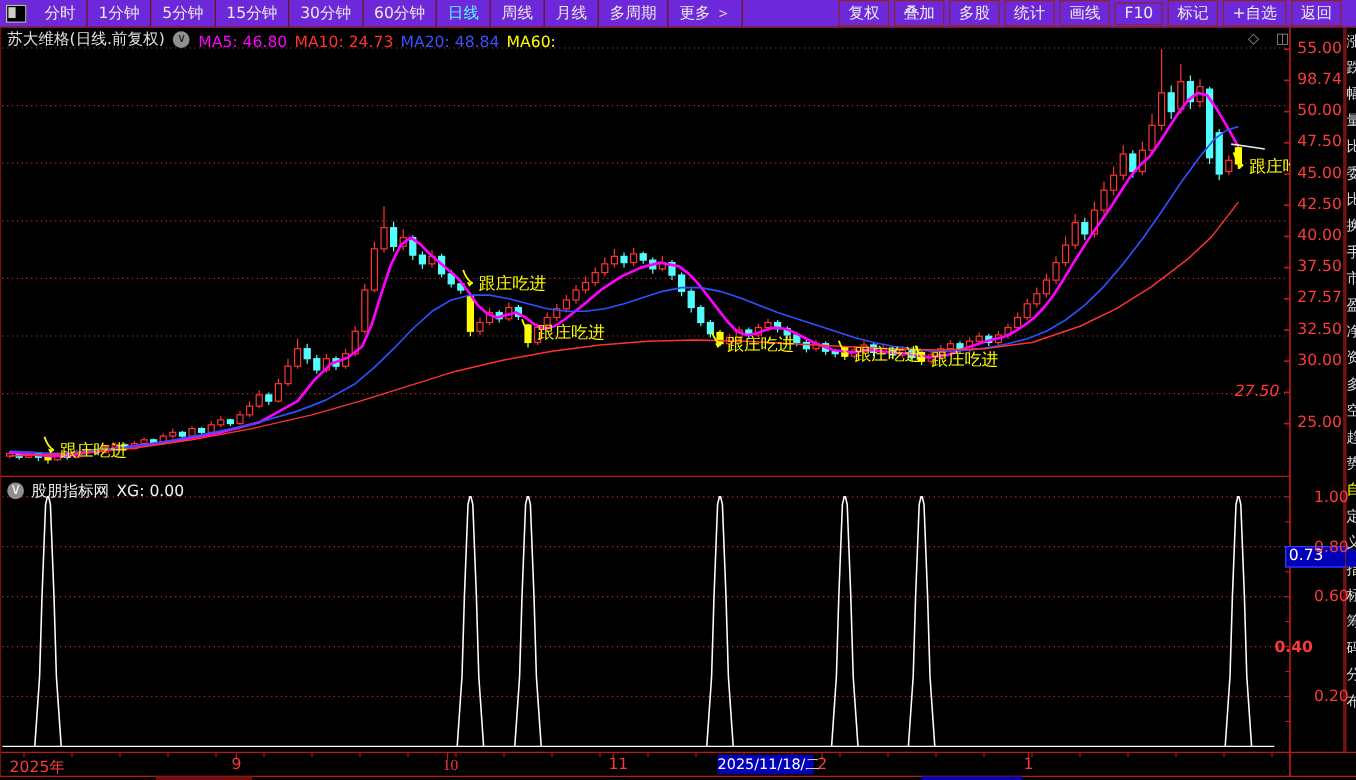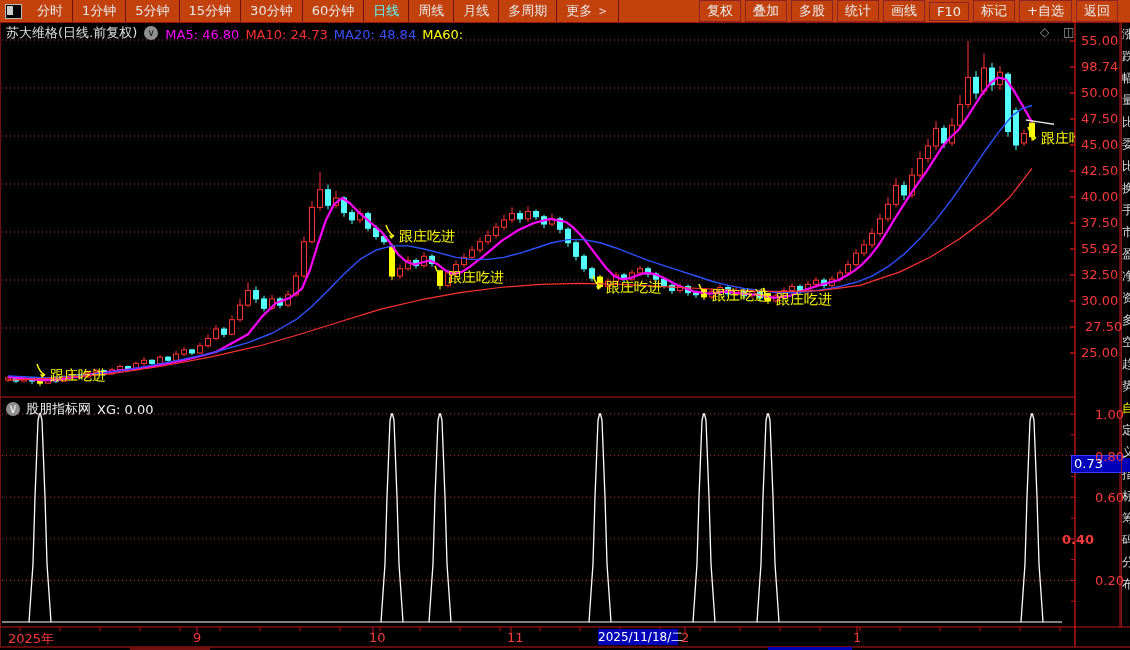--- a/index.html
+++ b/index.html
@@ -1,21 +1,21 @@
 <!DOCTYPE html>
 <html><head>
 <meta charset="utf-8">
 <style>
   html,body{margin:0;padding:0;background:#000;}
   #app{position:relative;width:1130px;height:650px;background:#000;overflow:hidden;
        font-family:"DejaVu Sans","Liberation Sans",sans-serif;}
   #gfx{position:absolute;left:0;top:0;}
   .abs{position:absolute;}
   
-  #menubar{position:absolute;left:0;top:0;width:1130px;height:22px;background:#c2410c;
+  #menubar{position:absolute;left:0;top:0;width:1130px;height:22px;background:#6d28d9;
            display:flex;align-items:center;justify-content:space-between;border-bottom:1px solid #9b1414;}
   #menu-left{display:flex;align-items:center;height:22px;}
   #menu-right{display:flex;align-items:center;height:22px;padding-right:12px;}
   .mitem{color:#e8e8e8;font-size:13px;padding:2px 9px;border-right:1px solid #6e1212;cursor:default;white-space:nowrap;}
   .mitem.active{color:#54ffff;}
   .rbtn{color:#ececec;font-size:13px;border:1px solid #8d2424;padding:1px 7px;margin-left:4px;white-space:nowrap;}
   #win-icon{width:15px;height:13px;border:1px solid #bbb;margin:0 6px 0 5px;position:relative;background:#000;}
   #win-icon:before{content:"";position:absolute;left:1px;top:1px;width:6px;height:9px;background:#ccc;}
   
   .chev-circle{display:inline-block;width:14px;height:14px;border-radius:50%;background:#8f8f8f;
@@ -505,29 +505,29 @@
   <div class="sliver" style="left:130px;width:80px;background:#701010;"></div>
   <div class="sliver" style="left:768px;width:84px;background:#0000b8;"></div>
 <div class="pricelab abs" style="left: 1081px; top: 33px;">55.00</div>
     <div class="pricelab abs" style="left: 1081px; top: 59px;">98.74</div>
     <div class="pricelab abs" style="left: 1081px; top: 85px;">50.00</div>
     <div class="pricelab abs" style="left: 1081px; top: 111px;">47.50</div>
     <div class="pricelab abs" style="left: 1081px; top: 137px;">45.00</div>
     <div class="pricelab abs" style="left: 1081px; top: 163px;">42.50</div>
     <div class="pricelab abs" style="left: 1081px; top: 189px;">40.00</div>
     <div class="pricelab abs" style="left: 1081px; top: 215px;">37.50</div>
-    <div class="pricelab abs" style="left: 1081px; top: 241px;">55.92</div>
+    <div class="pricelab abs" style="left: 1081px; top: 241px;">27.57</div>
     <div class="pricelab abs" style="left: 1081px; top: 267px;">32.50</div>
     <div class="pricelab abs" style="left: 1081px; top: 293px;">30.00</div>
-    <div class="pricelab abs" style="left: 1085px; top: 319px;">27.50</div>
+    <div class="pricelab abs" style="left: 1029px; top: 319px; font-style: italic;">27.50</div>
     <div class="pricelab abs" style="left: 1081px; top: 345px;">25.00</div>
     <div class="sublab abs" style="left: 1083px; top: 407px;">1.00</div>
     <div class="sublab abs" style="left: 1083px; top: 448.6px;">0.80</div>
     <div class="sublab abs" style="left: 1083px; top: 490.2px;">0.60</div>
     <div class="sublab abs" style="left: 1050px; top: 531.8px; font-weight: bold;">0.40</div>
     <div class="sublab abs" style="left: 1083px; top: 573.4px;">0.20</div>
     <div class="datelab abs" style="left: 8px;">2025年</div>
     <div class="datelab abs" style="left: 193px;">9</div>
-    <div class="datelab abs" style="left: 369px;">10</div>
+    <div class="datelab abs" style="left: 369px; font-family: Liberation Serif, serif;">10</div>
     <div class="datelab abs" style="left: 507px;">11</div>
     <div class="datelab abs" style="left: 681px;">2</div>
     <div class="datelab abs" style="left: 853px;">1</div>
   </div>
 
 </body></html>

